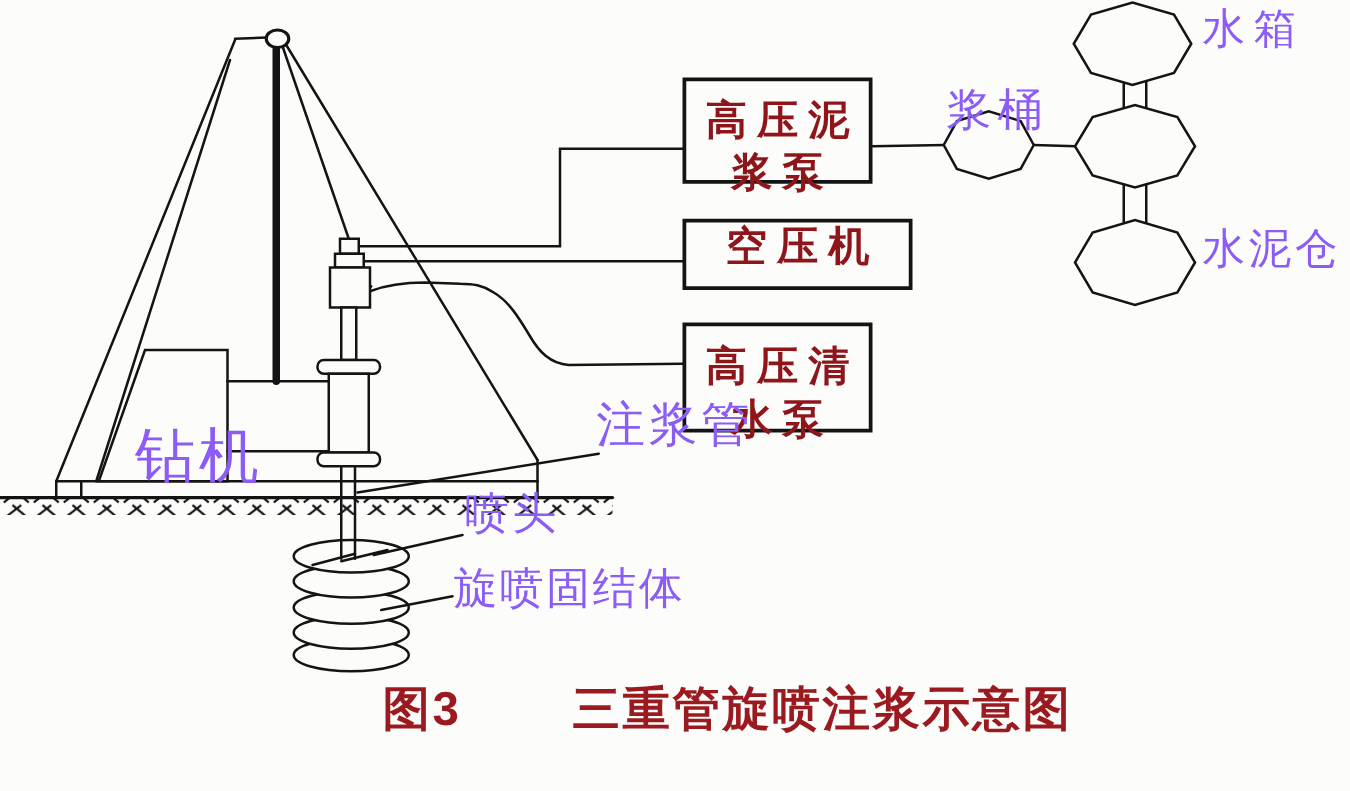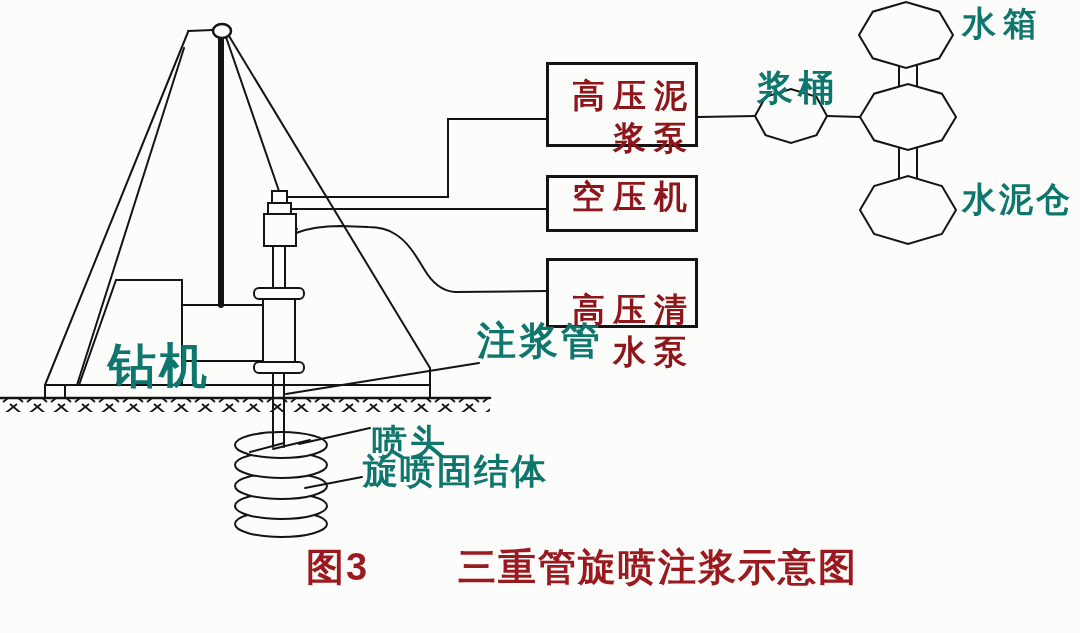--- a/index.html
+++ b/index.html
@@ -3,26 +3,26 @@
 <meta charset="utf-8">
 <style>
   html,body{margin:0;padding:0;background:#ffffff;}
   #stage{
     position:relative;width:1080px;height:633px;overflow:hidden;
     background:#fcfcfa;
     font-family:"Liberation Sans","DejaVu Sans",sans-serif;
   }
   #lineart{position:absolute;left:0;top:0;width:1080px;height:633px;}
   .lbl{
-    position:absolute;color:#0f766e;font-weight:bold;white-space:nowrap;
+    position:absolute;color:#8b5cf6;font-weight:normal;white-space:nowrap;
     line-height:1.05;letter-spacing:3px;
   }
   .eq-box{
     position:absolute;border:3px solid #141414;background:transparent;
-    display:flex;flex-direction:column;align-items:flex-end;
+    display:flex;flex-direction:column;align-items:center;
     overflow:visible;box-sizing:border-box;
   }
   .eq-box .bx-line{
     color:#8e161b;font-weight:bold;font-size:33px;line-height:1.0;
     letter-spacing:8px;text-indent:8px;white-space:nowrap;
   }
   .caption-wrap{position:absolute;left:0;top:542px;width:1080px;height:46px;}
   .cap{
     position:absolute;color:#9b1a1f;font-weight:bold;font-size:38px;
     letter-spacing:2px;white-space:nowrap;
@@ -107,33 +107,33 @@
       <line x1="370" y1="428" x2="299" y2="444"></line>
       <line x1="362" y1="477" x2="305" y2="488"></line>
     </g>
   </svg>
 
   <div class="eq-box" style="left:546px;top:62px;width:152px;height:85px;padding-top:14px;">
     <span class="bx-line">高压泥</span>
     <span class="bx-line" style="margin-top:9px;">浆泵</span>
   </div>
 
-  <div class="eq-box" style="left:546px;top:175px;width:152px;height:57px;padding-top:2px;">
+  <div class="eq-box" style="left:546px;top:175px;width:184px;height:57px;padding-top:2px;">
     <span class="bx-line">空压机</span>
     <span class="bx-line"></span>
   </div>
 
-  <div class="eq-box" style="left:546px;top:258px;width:152px;height:70px;padding-top:32px;">
+  <div class="eq-box" style="left:546px;top:258px;width:152px;height:88px;padding-top:15px;">
     <span class="bx-line">高压清</span>
     <span class="bx-line" style="margin-top:9px;">水泵</span>
   </div>
 
   <div class="lbl" style="left:108px;top:341px;font-size:48px;">钻机</div>
   <div class="lbl" style="left:477px;top:321px;font-size:39px;">注浆管</div>
-  <div class="lbl" style="left:372px;top:424px;font-size:35px;">喷头</div>
+  <div class="lbl" style="left:372px;top:393px;font-size:35px;">喷头</div>
   <div class="lbl" style="left:363px;top:453px;font-size:35px;letter-spacing:2px;">旋喷固结体</div>
 
   <div class="lbl" style="left:757px;top:45px;font-size:36px;letter-spacing:5px;margin-top:24px;">浆桶</div>
   <div class="lbl" style="left:962px;top:6px;font-size:34px;letter-spacing:7px;">水箱</div>
   <div class="lbl" style="left:962px;top:182px;font-size:34px;">水泥仓</div>
 
   <div class="caption-wrap">
     <span class="cap" style="left:306px;">图3</span>
     <span class="cap" style="left:458px;">三重管旋喷注浆示意图</span>
   </div>

